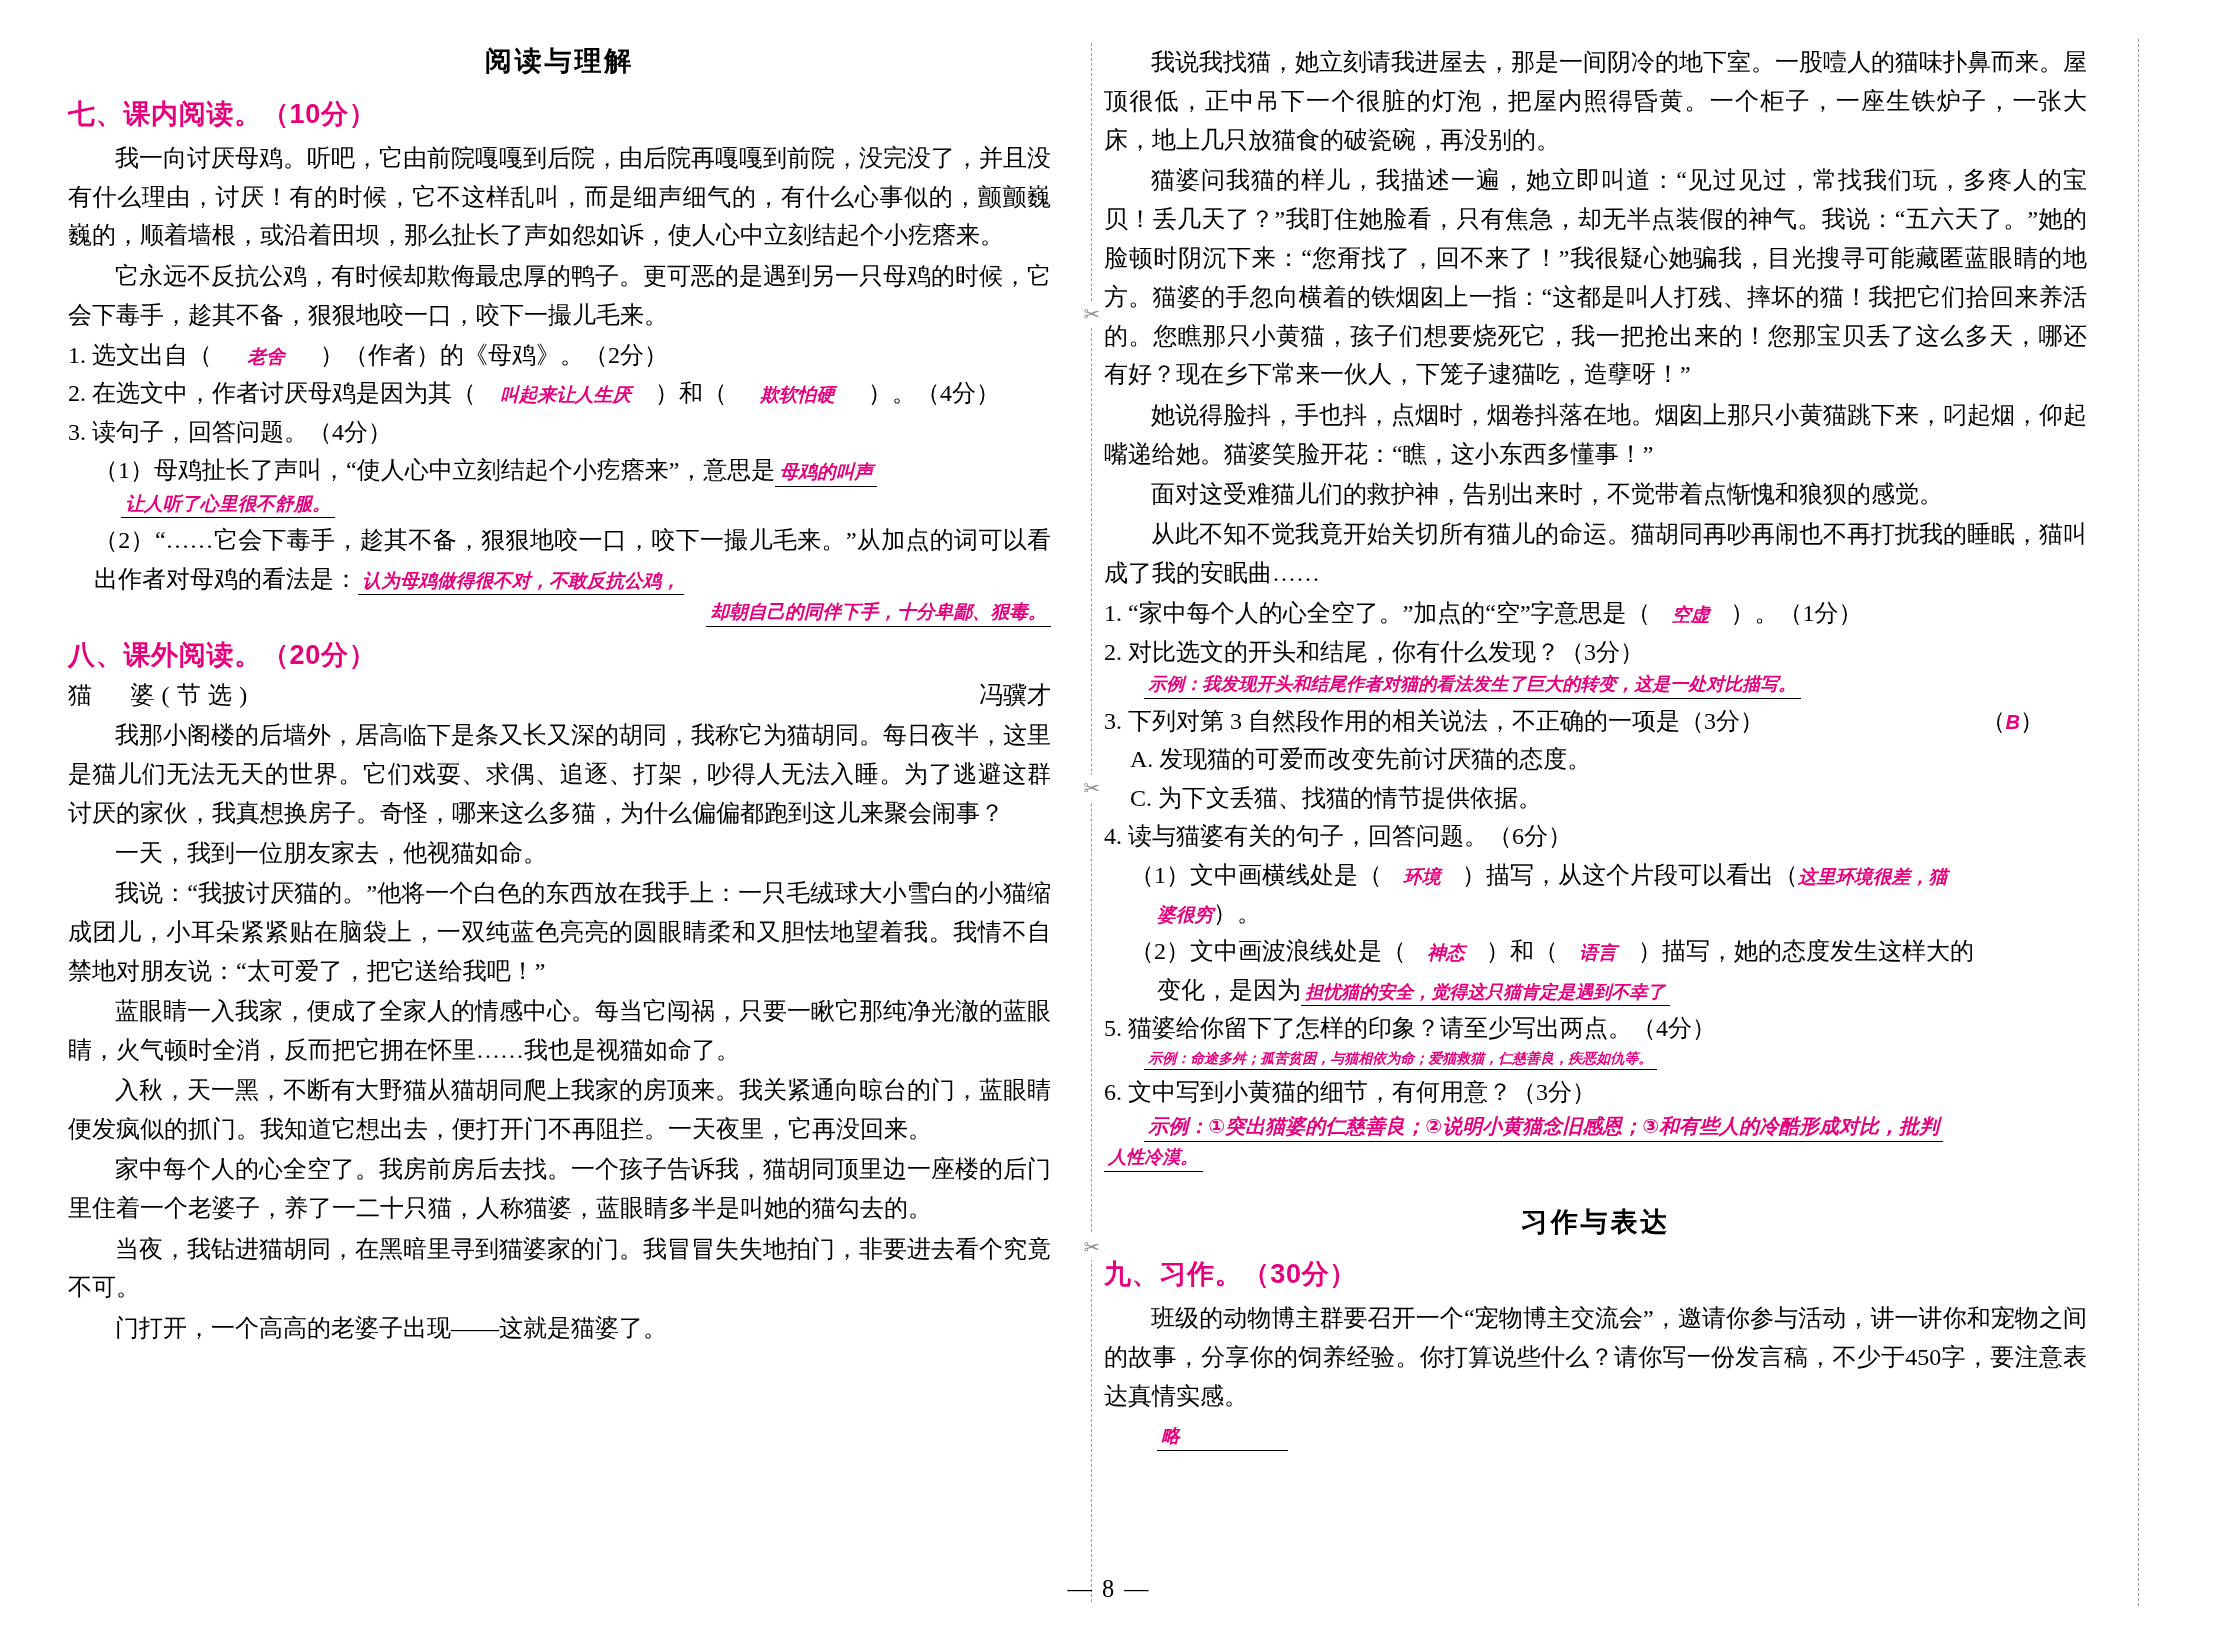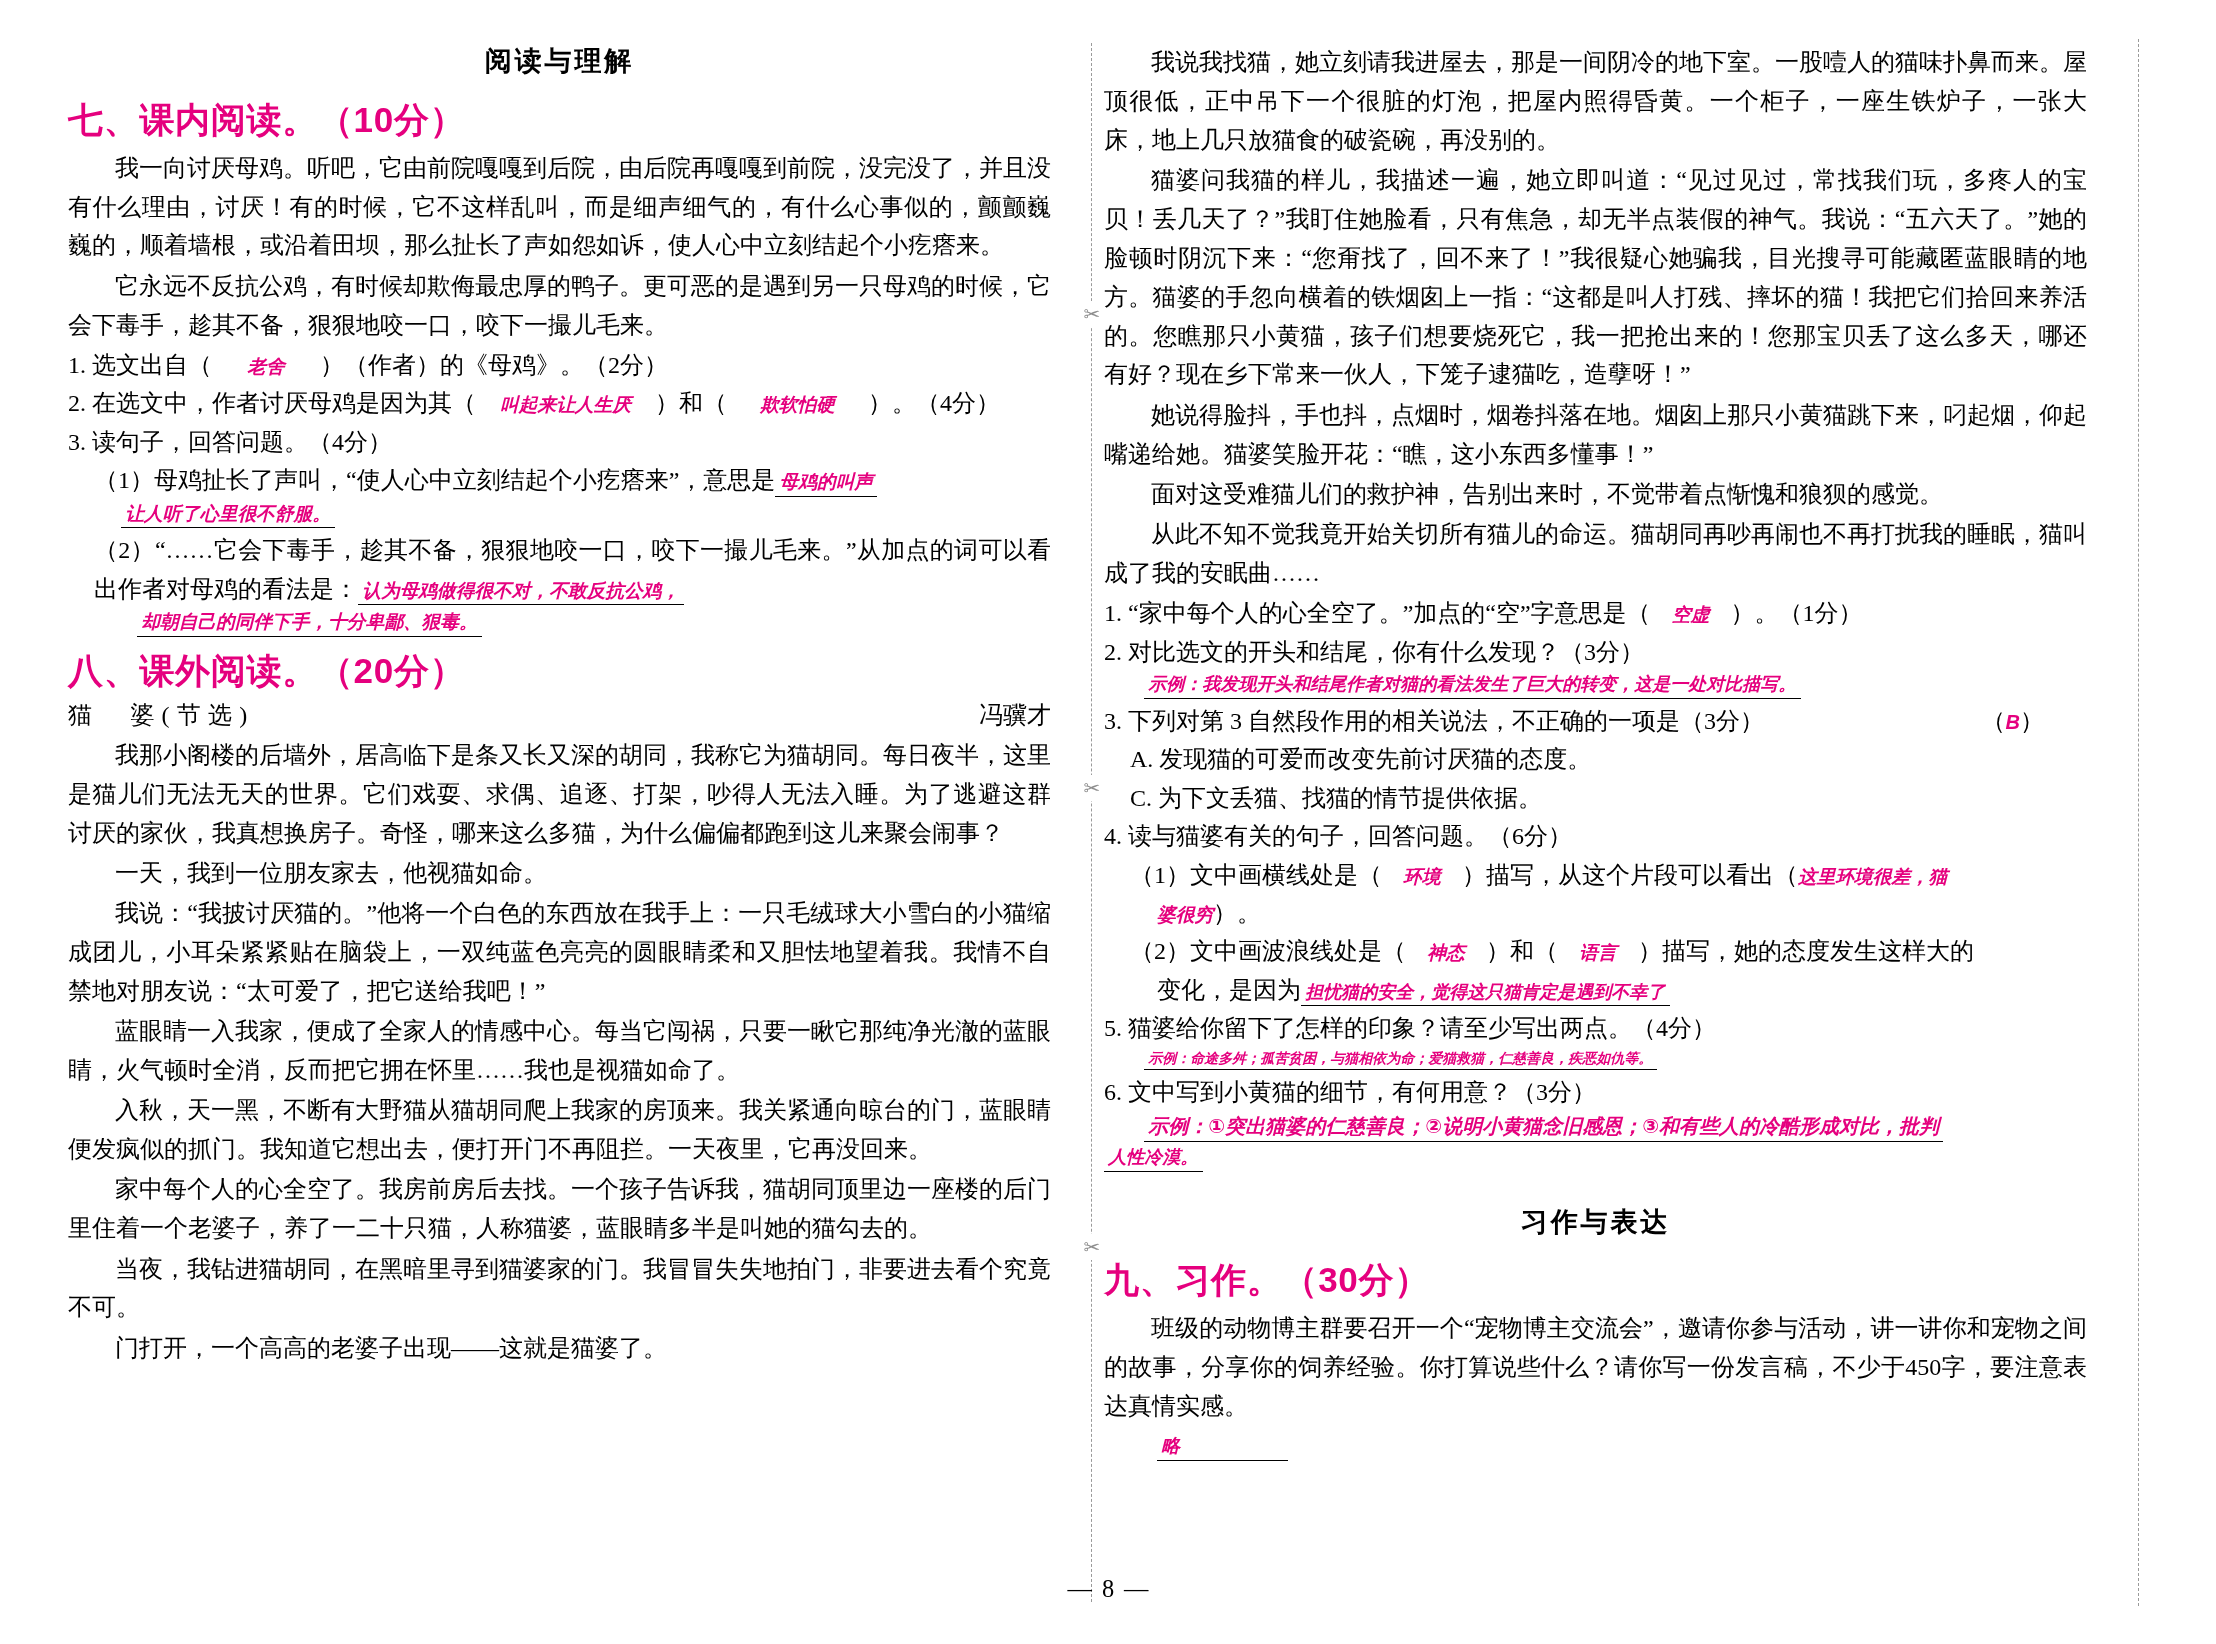--- a/index.html
+++ b/index.html
@@ -62,21 +62,21 @@
   
   .section-title {
     text-align: center;
     font-size: 27px;
     font-weight: 700;
     letter-spacing: 2.9px;
     margin: 0 0 18.7px 0;
     font-family: "Liberation Sans", "DejaVu Sans", sans-serif;
   }
   .big-head {
-    font-size: 35px;
+    font-size: 27px;
     font-weight: 700;
     color: #e5007e;
     font-family: "Liberation Sans", "DejaVu Sans", sans-serif;
     letter-spacing: 0.7px;
     margin: 11.5px 0 7.2px 0;
     line-height: 1.25;
   }
   .para {
     font-size: 24px;
     line-height: 1.62;
@@ -127,21 +127,21 @@
     display: inline-block;
     padding: 0 4.3px 1.4px 4.3px;
     line-height: 1.35;
   }
   .ink-ul.blank { min-width: 122px; }
   .ink-row {
     padding-left: 53px;
     margin: 1.4px 0 2.9px 0;
     line-height: 1.4;
   }
-  .ink-row.deep { padding-left: 69px; }
+  .ink-row.deep { padding-left: 69px; text-align: right; }
 
   
   .ansbox {
     display: inline-block;
     min-width: 108px;
     text-align: center;
   }
   .ansbox.w2 { min-width: 80px; }
   .ansbox.w3 { min-width: 141px; }
   .ansbox.w4 { min-width: 179px; }

